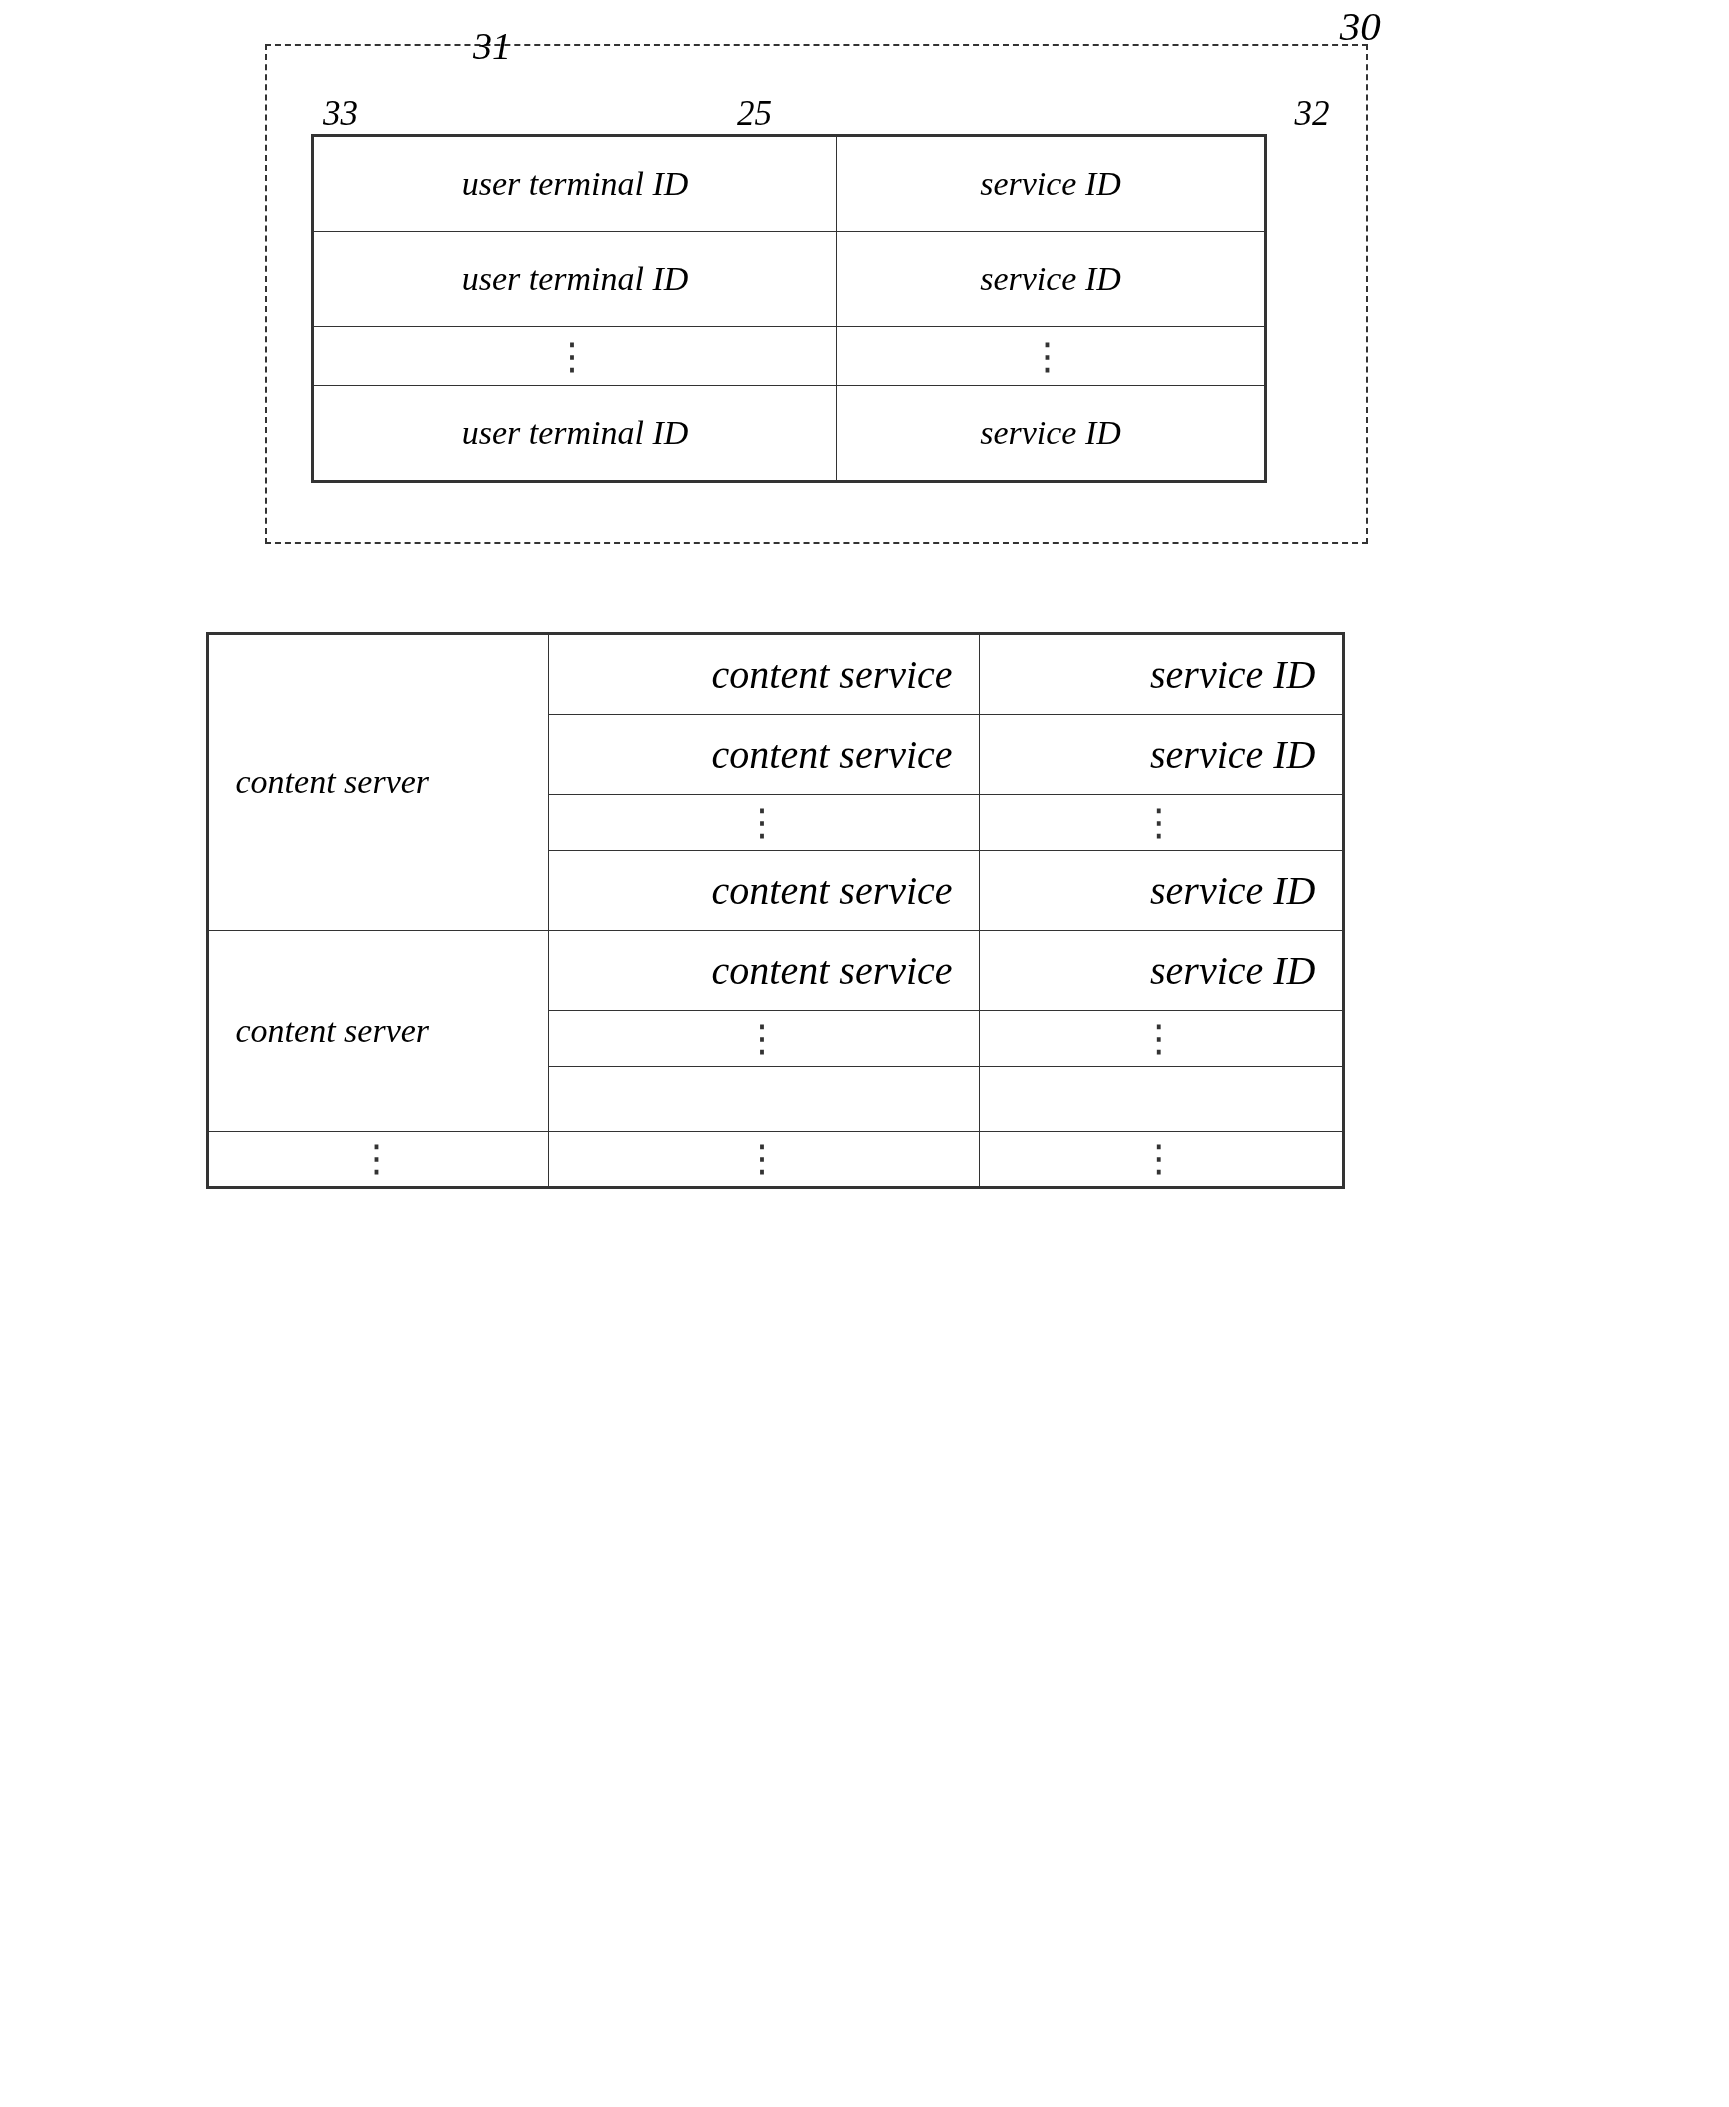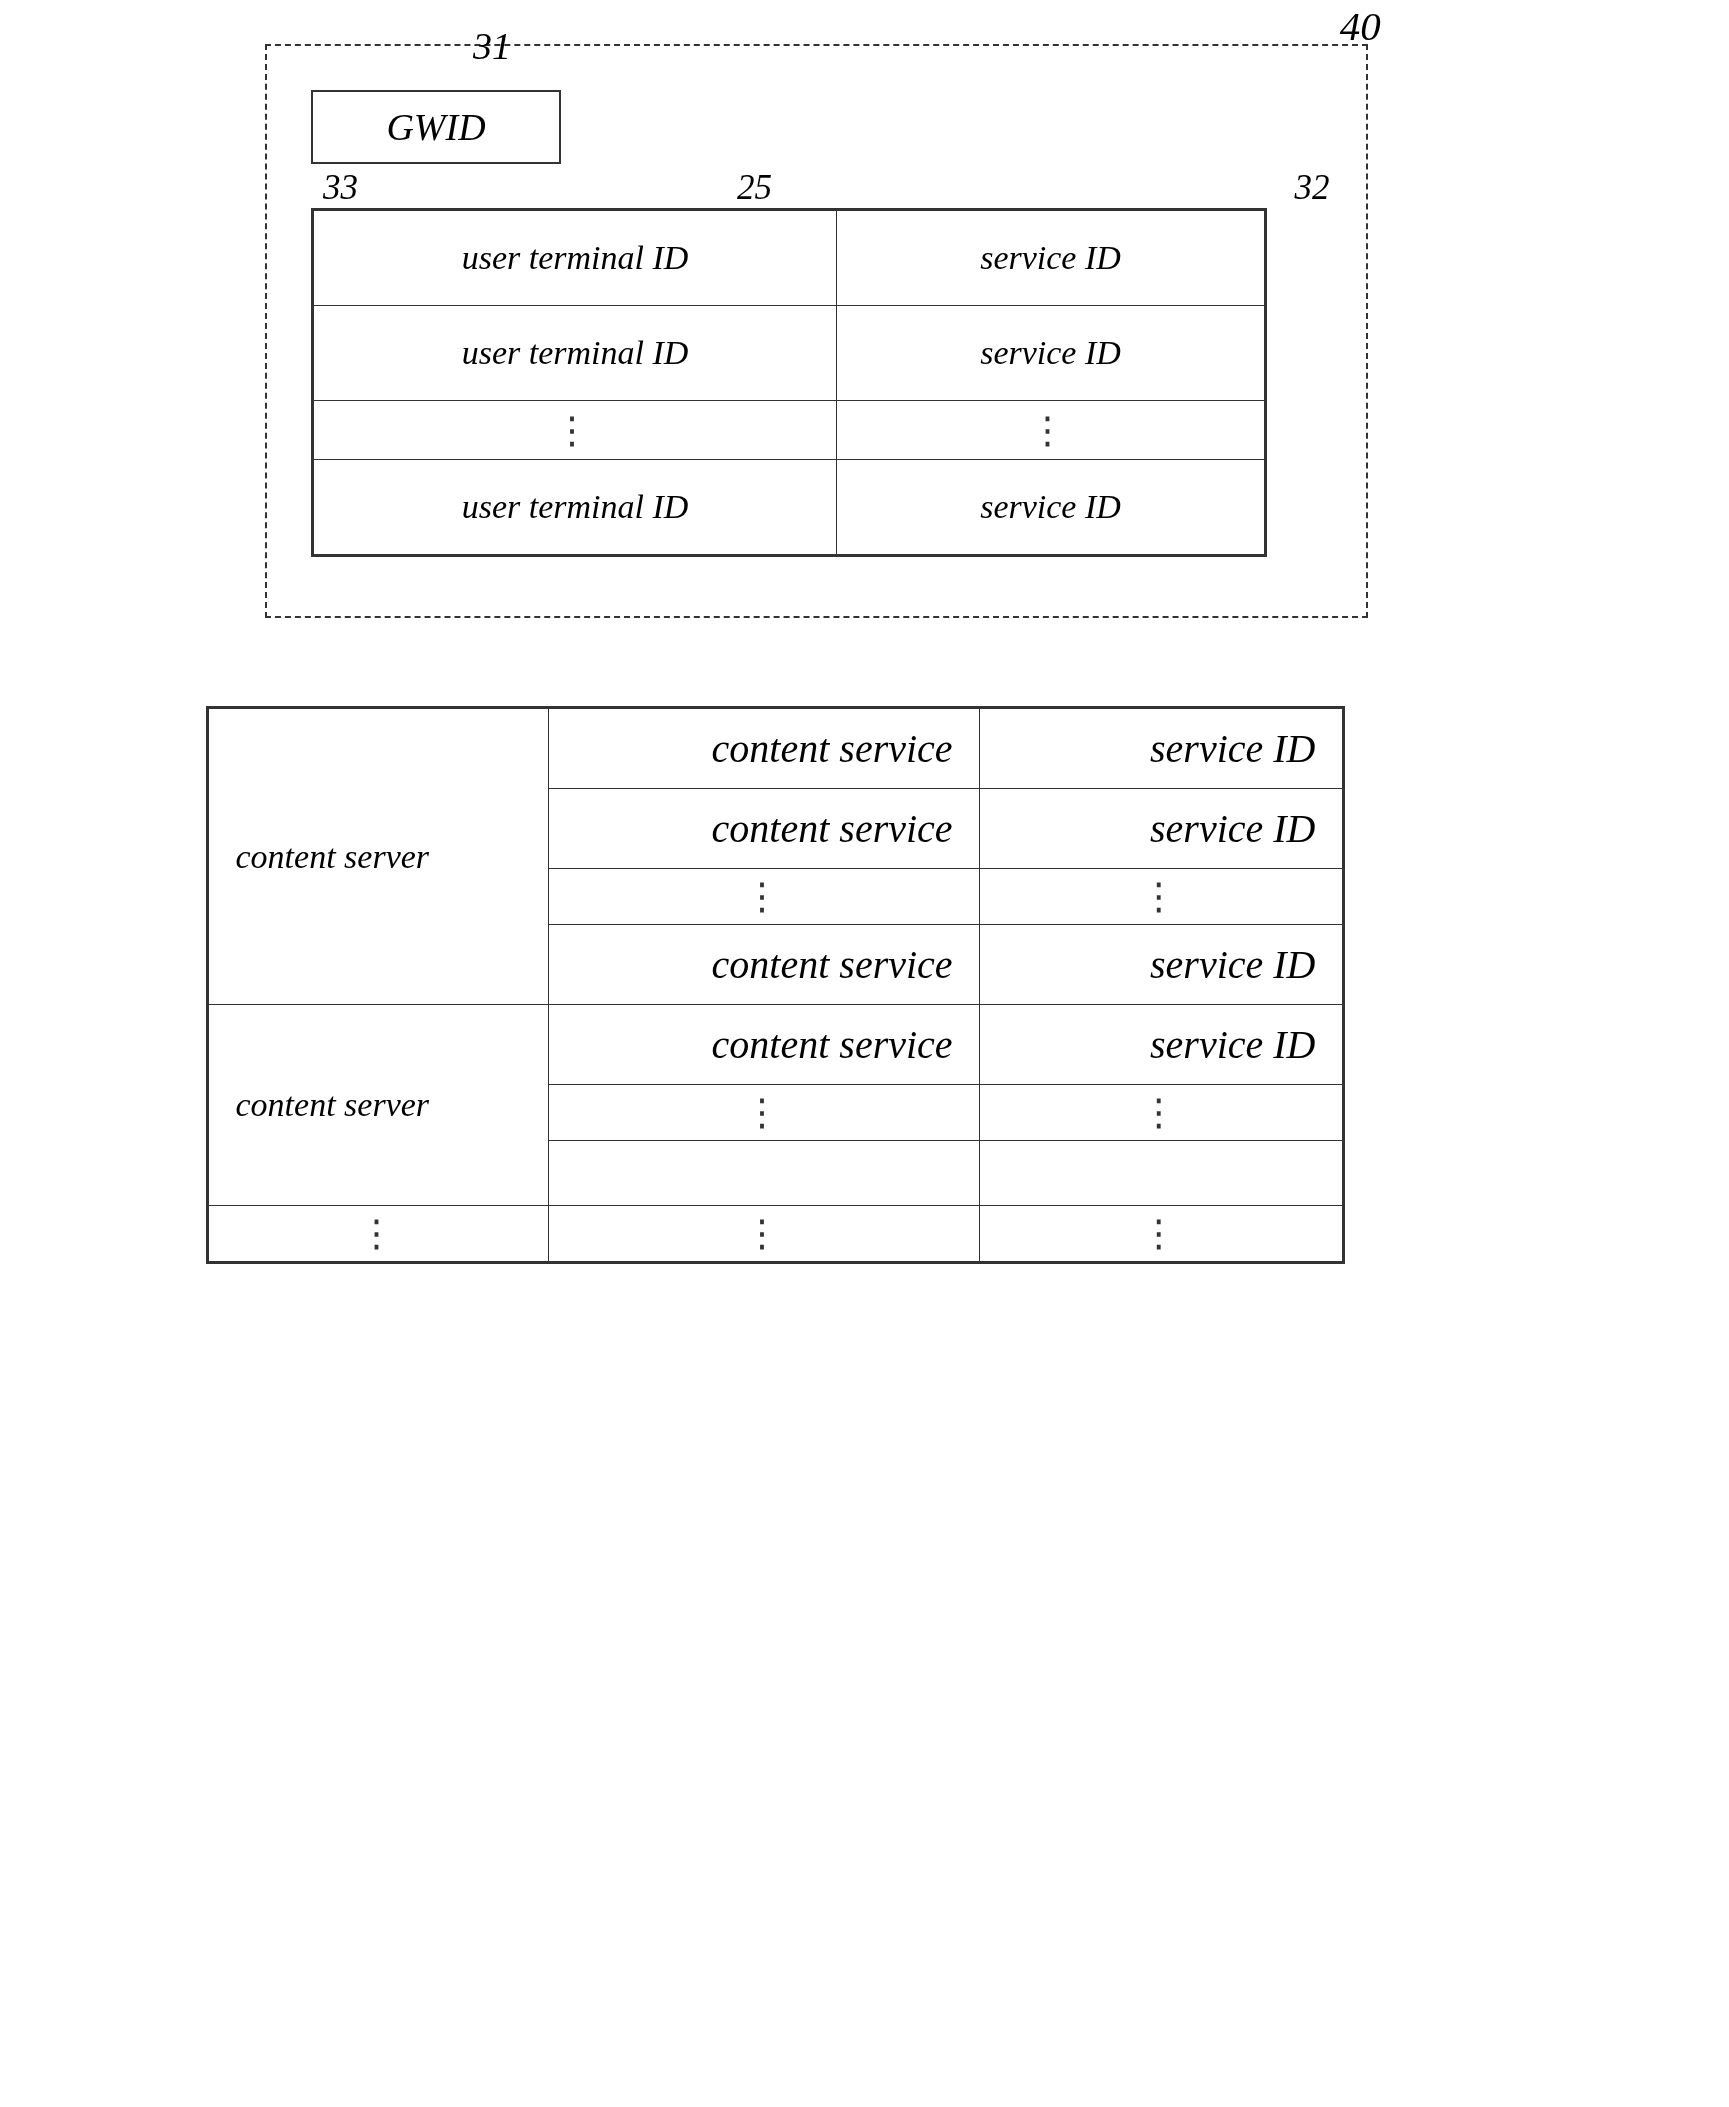--- a/index.html
+++ b/index.html
@@ -170,24 +170,23 @@
     .col-a { width: 30%; }
     .col-b { width: 38%; }
     .col-c { width: 32%; }
   </style>
 </head>
 <body>
 
 <div class="fig2-container">
 
   <div class="outer-dashed-box">
-    <span class="label-30">40</span>
+    <span class="label-30">30</span>
     <span class="label-31">31</span>
 
-    <div class="gwid-box">GWID</div>
 
     <div style="position:relative; margin-top: 44px;">
       <span class="label-33">33</span>
       <span class="label-34">25</span>
       <span class="label-32">32</span>
 
       <div class="inner-table">
         <table>
           <tbody>
             <tr>

